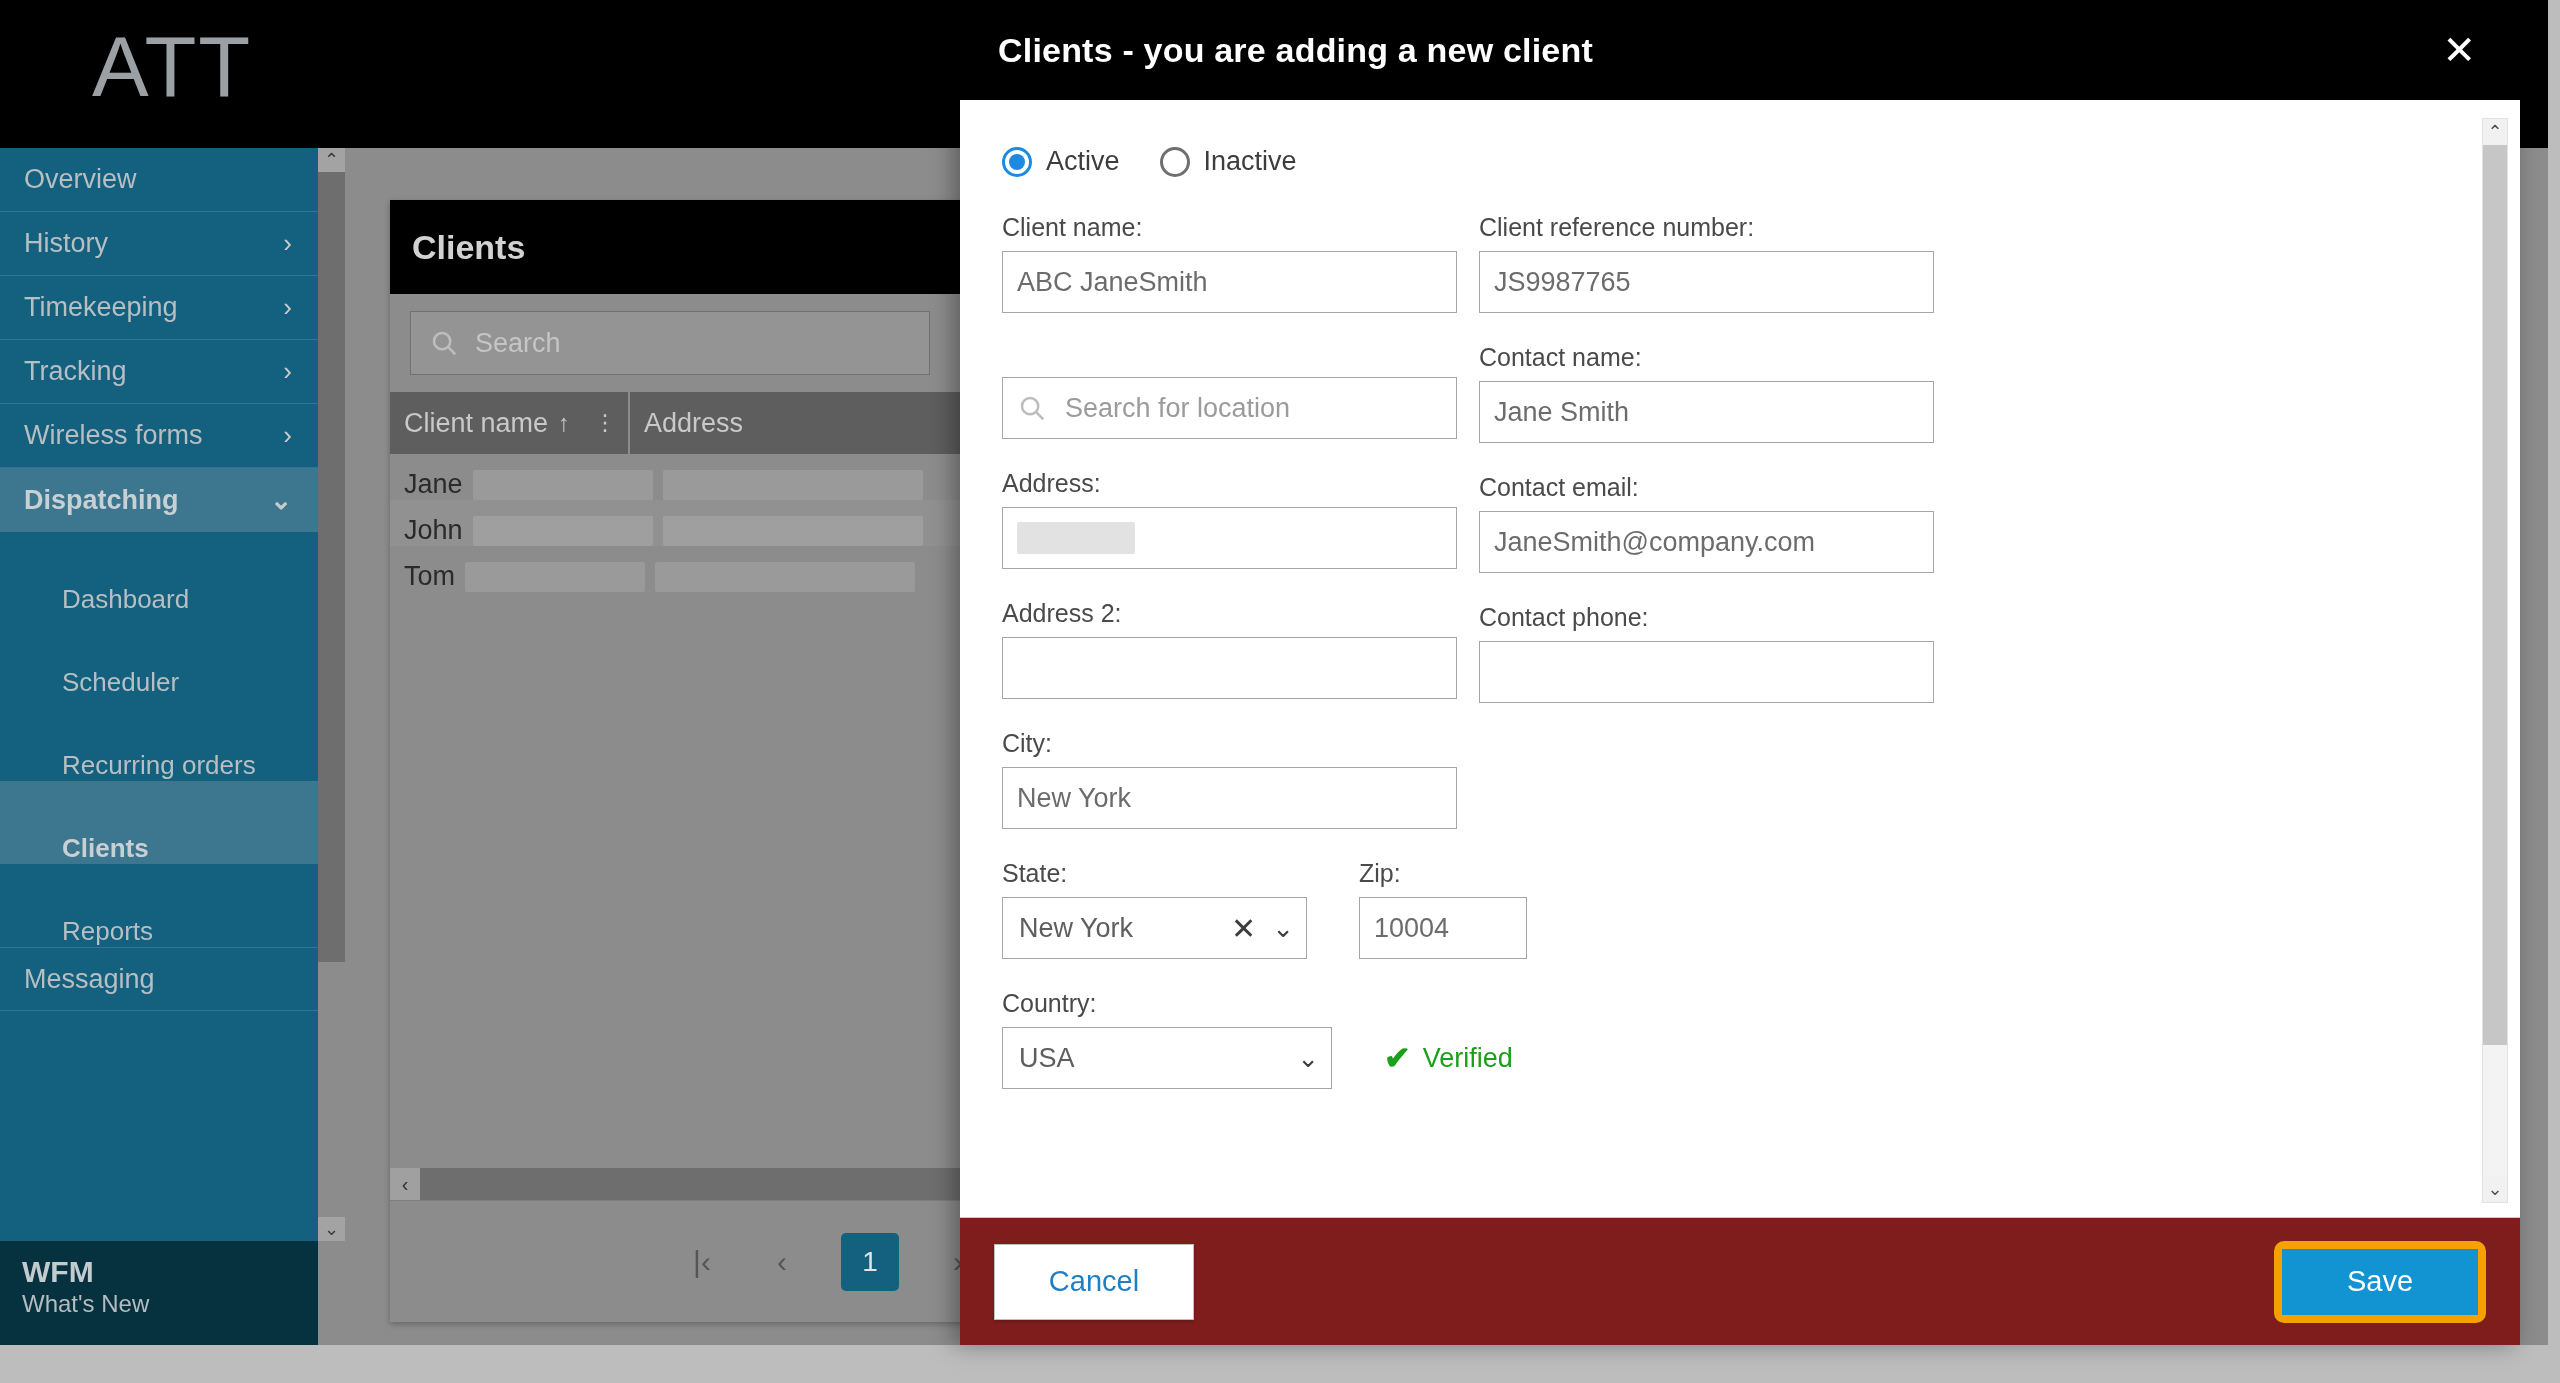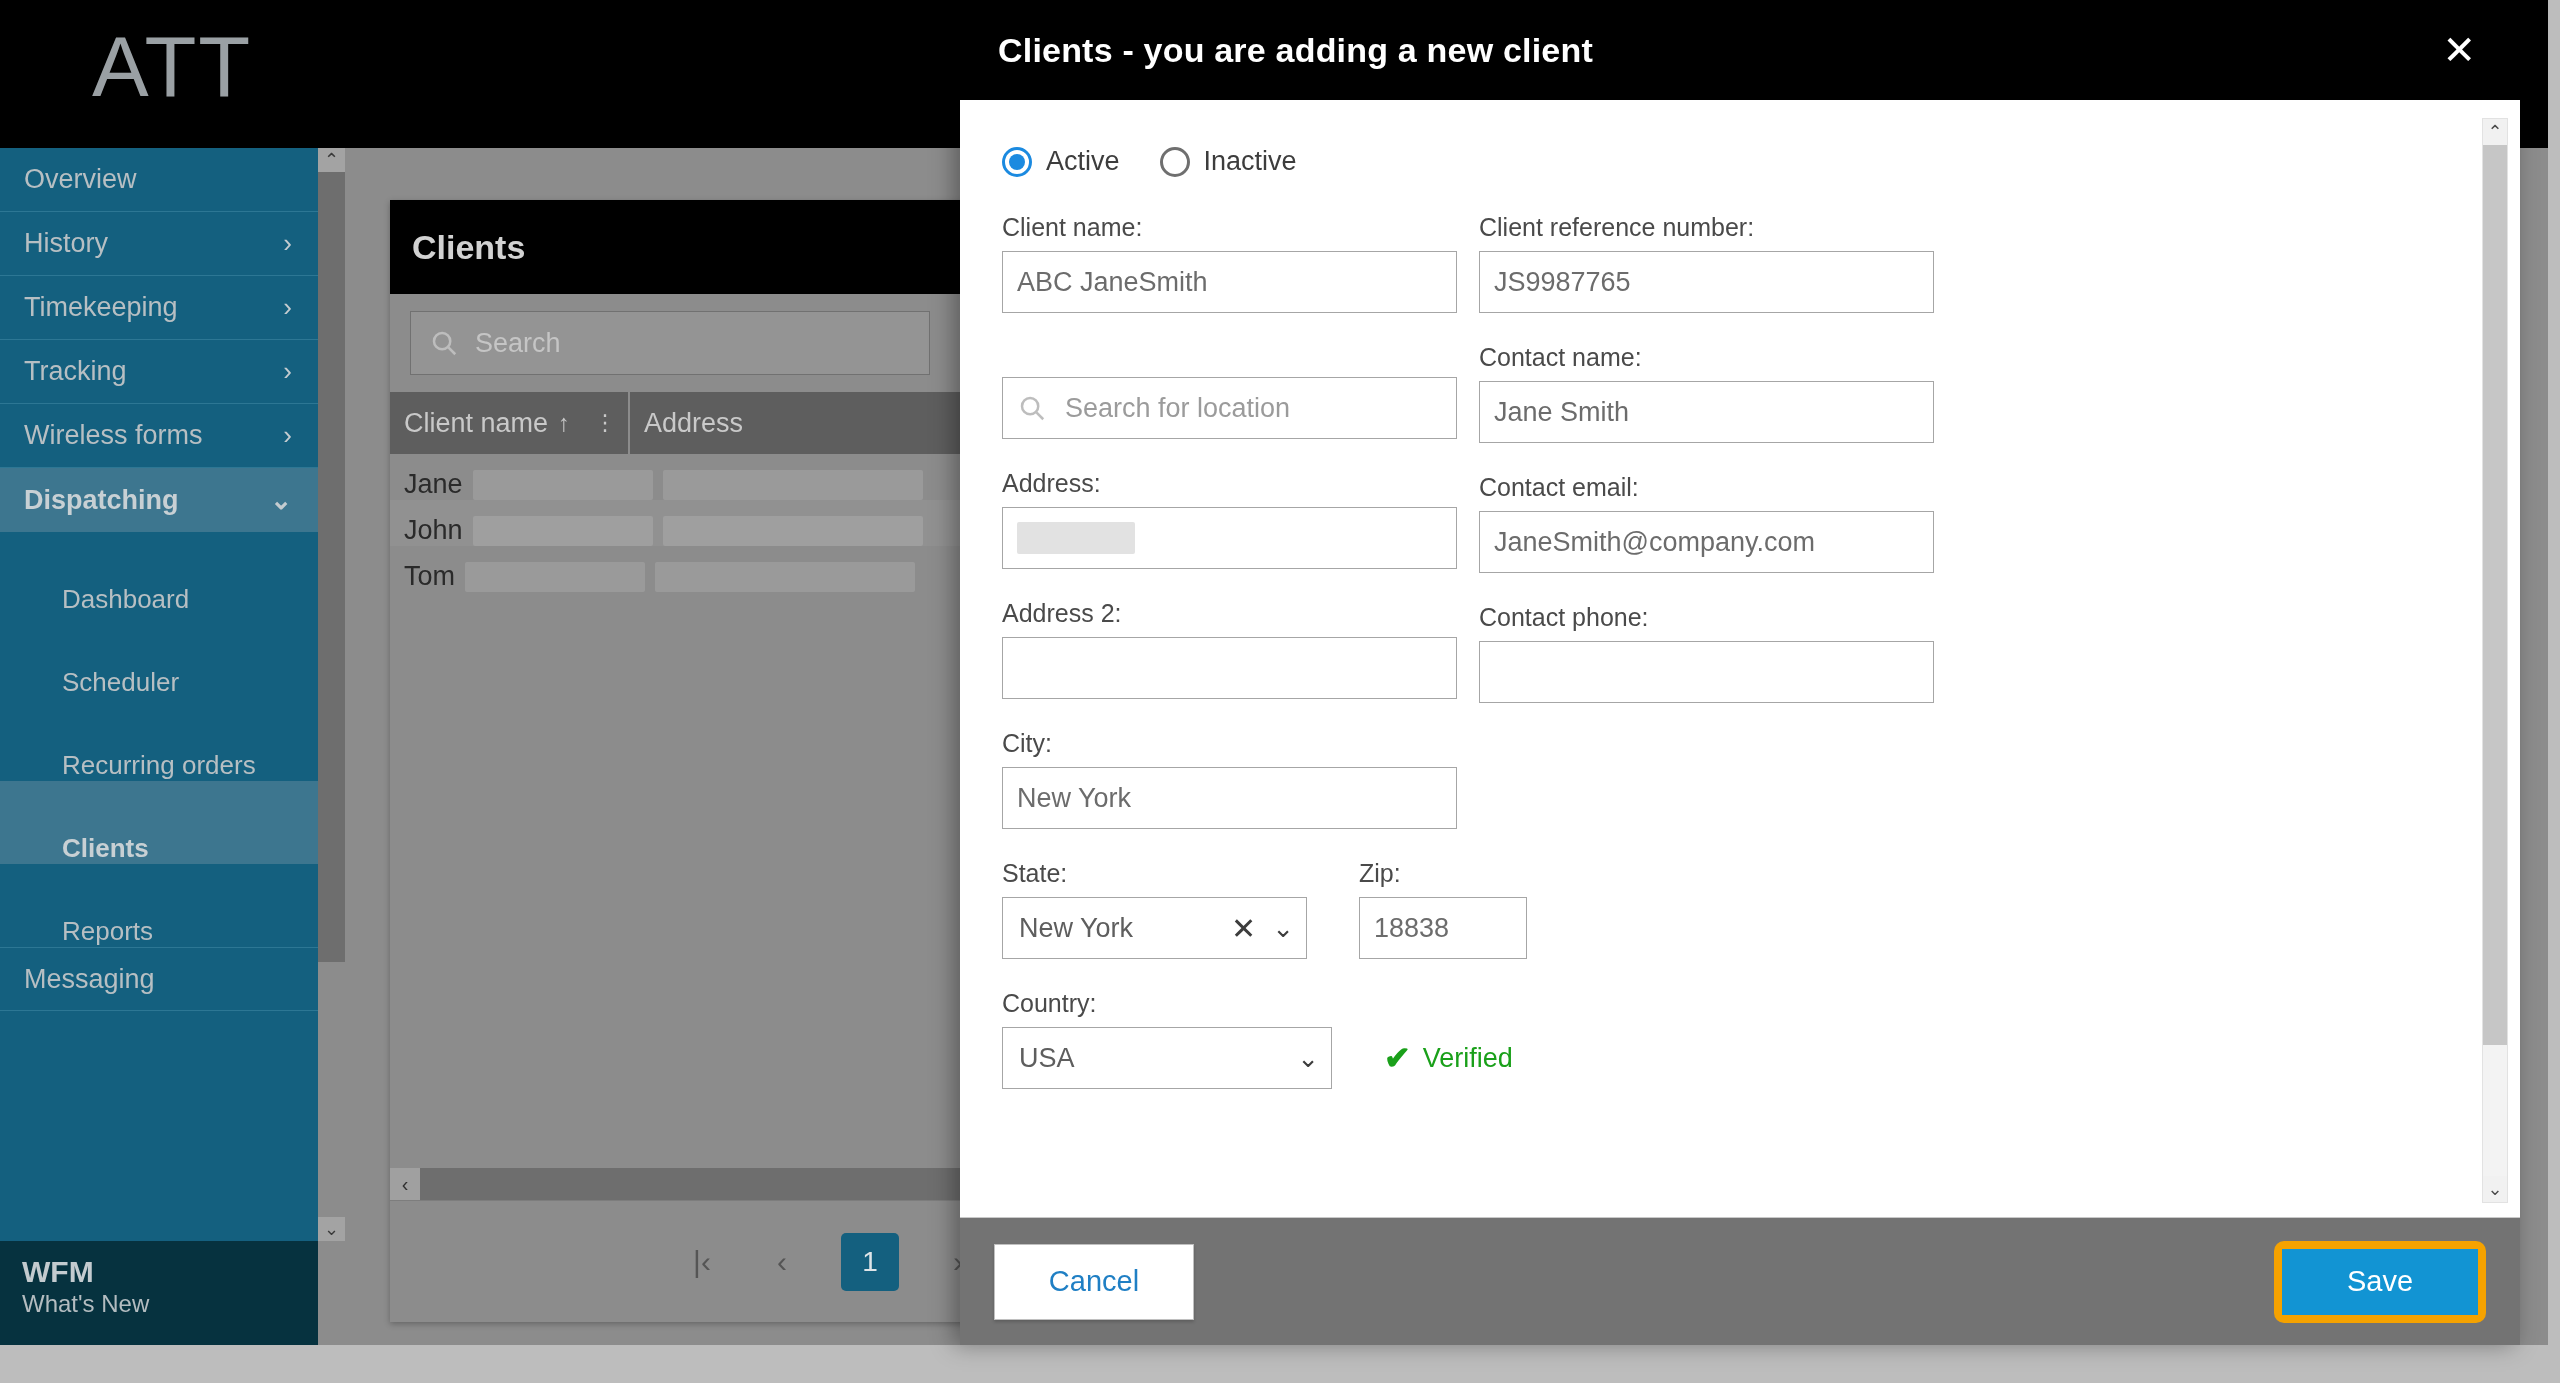--- a/index.html
+++ b/index.html
@@ -176,21 +176,21 @@
   .mvs-arrow {
     position: absolute; left: 0; width: 24px; height: 26px;
     display: flex; align-items: center; justify-content: center;
     font-size: 18px; color: #4b4b4b; background: #f1f1f1;
   }
   .mvs-arrow.up { top: 0; }
   .mvs-arrow.down { bottom: 0; }
   .mvs-thumb { position: absolute; left: 0; top: 26px; width: 24px; height: 900px; background: #c6c6c6; }
 
   .modal-footer {
-    height: 128px; flex: none; border-top: 1px solid #c9c9c9; background: #737373;
+    height: 128px; flex: none; border-top: 1px solid #c9c9c9; background: #7f1d1d;
     display: flex; align-items: center; padding: 0 34px 0 34px;
   }
   .btn-cancel {
     width: 200px; height: 76px; border: 1px solid #c0c0c0; background: #fff;
     color: #1f7fc4; font-size: 29px; display: flex; align-items: center;
     justify-content: center; box-shadow: 0 2px 3px rgba(0,0,0,.18);
   }
   .save-wrap {
     margin-left: auto; padding: 8px; background: #f5a200; border-radius: 10px;
   }
@@ -394,21 +394,21 @@
               <label class="flabel">State:</label>
               <div class="sel-box" style="width:305px">
                 <span>New York</span>
                 <span class="clr">✕</span>
                 <span class="cdn">⌄</span>
               </div>
             </div>
             <div class="field" style="margin-bottom:30px">
               <label class="flabel">Zip:</label>
               <div class="fbox" style="width:168px">
-                <span>18838</span>
+                <span>10004</span>
               </div>
             </div>
           </div>
 
           <div class="row-inline">
             <div class="field">
               <label class="flabel">Country:</label>
               <div class="sel-box" style="width:330px">
                 <span>USA</span>
                 <span class="cdn" style="margin-left:auto">⌄</span>

